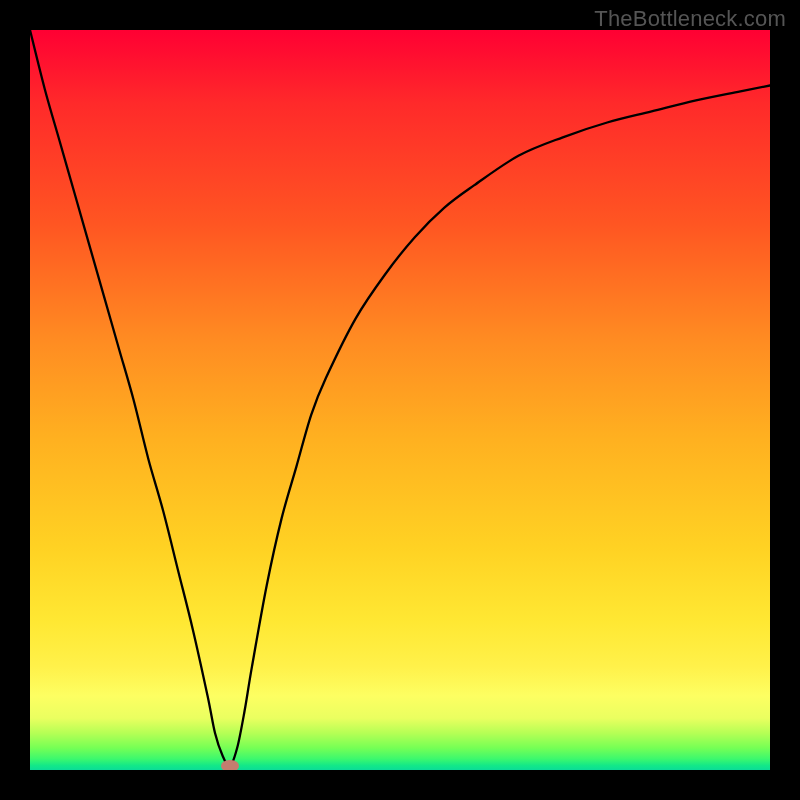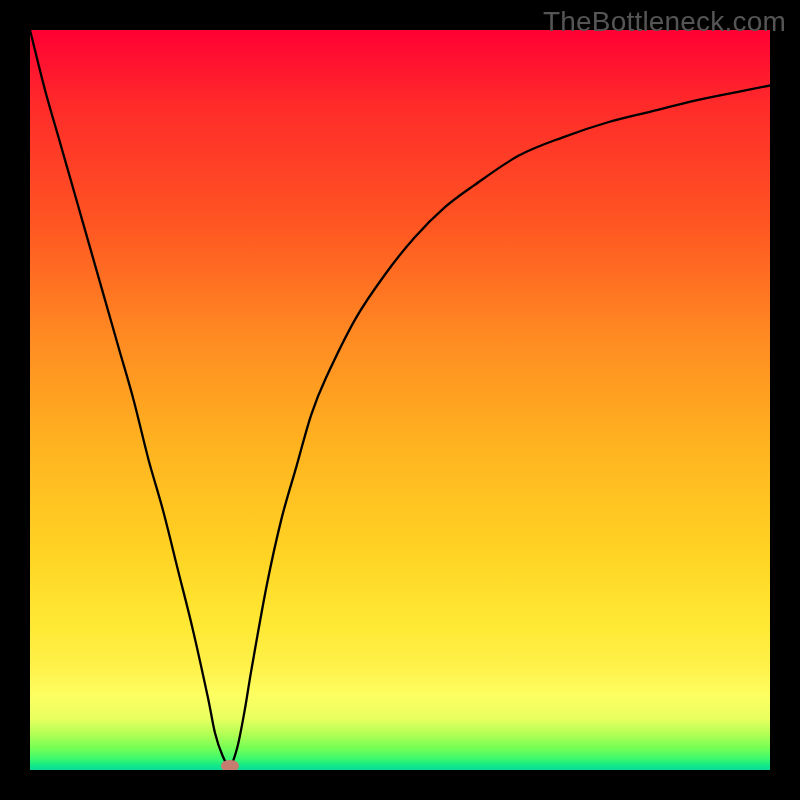--- a/index.html
+++ b/index.html
@@ -57,21 +57,21 @@
     width: 18px;
     height: 12px;
     border-radius: 50% / 55%;
     transform: translate(-50%, -50%);
   }
   .watermark {
     position: absolute;
     top: 6px;
     right: 14px;
     color: #555;
-    font-size: 28px;
+    font-size: 22px;
     letter-spacing: 0.2px;
     user-select: none;
   }
 </style>
 </head>
 <body>
 
 <div class="frame">
   <div class="plot-area">
     <div class="gradient"></div>

